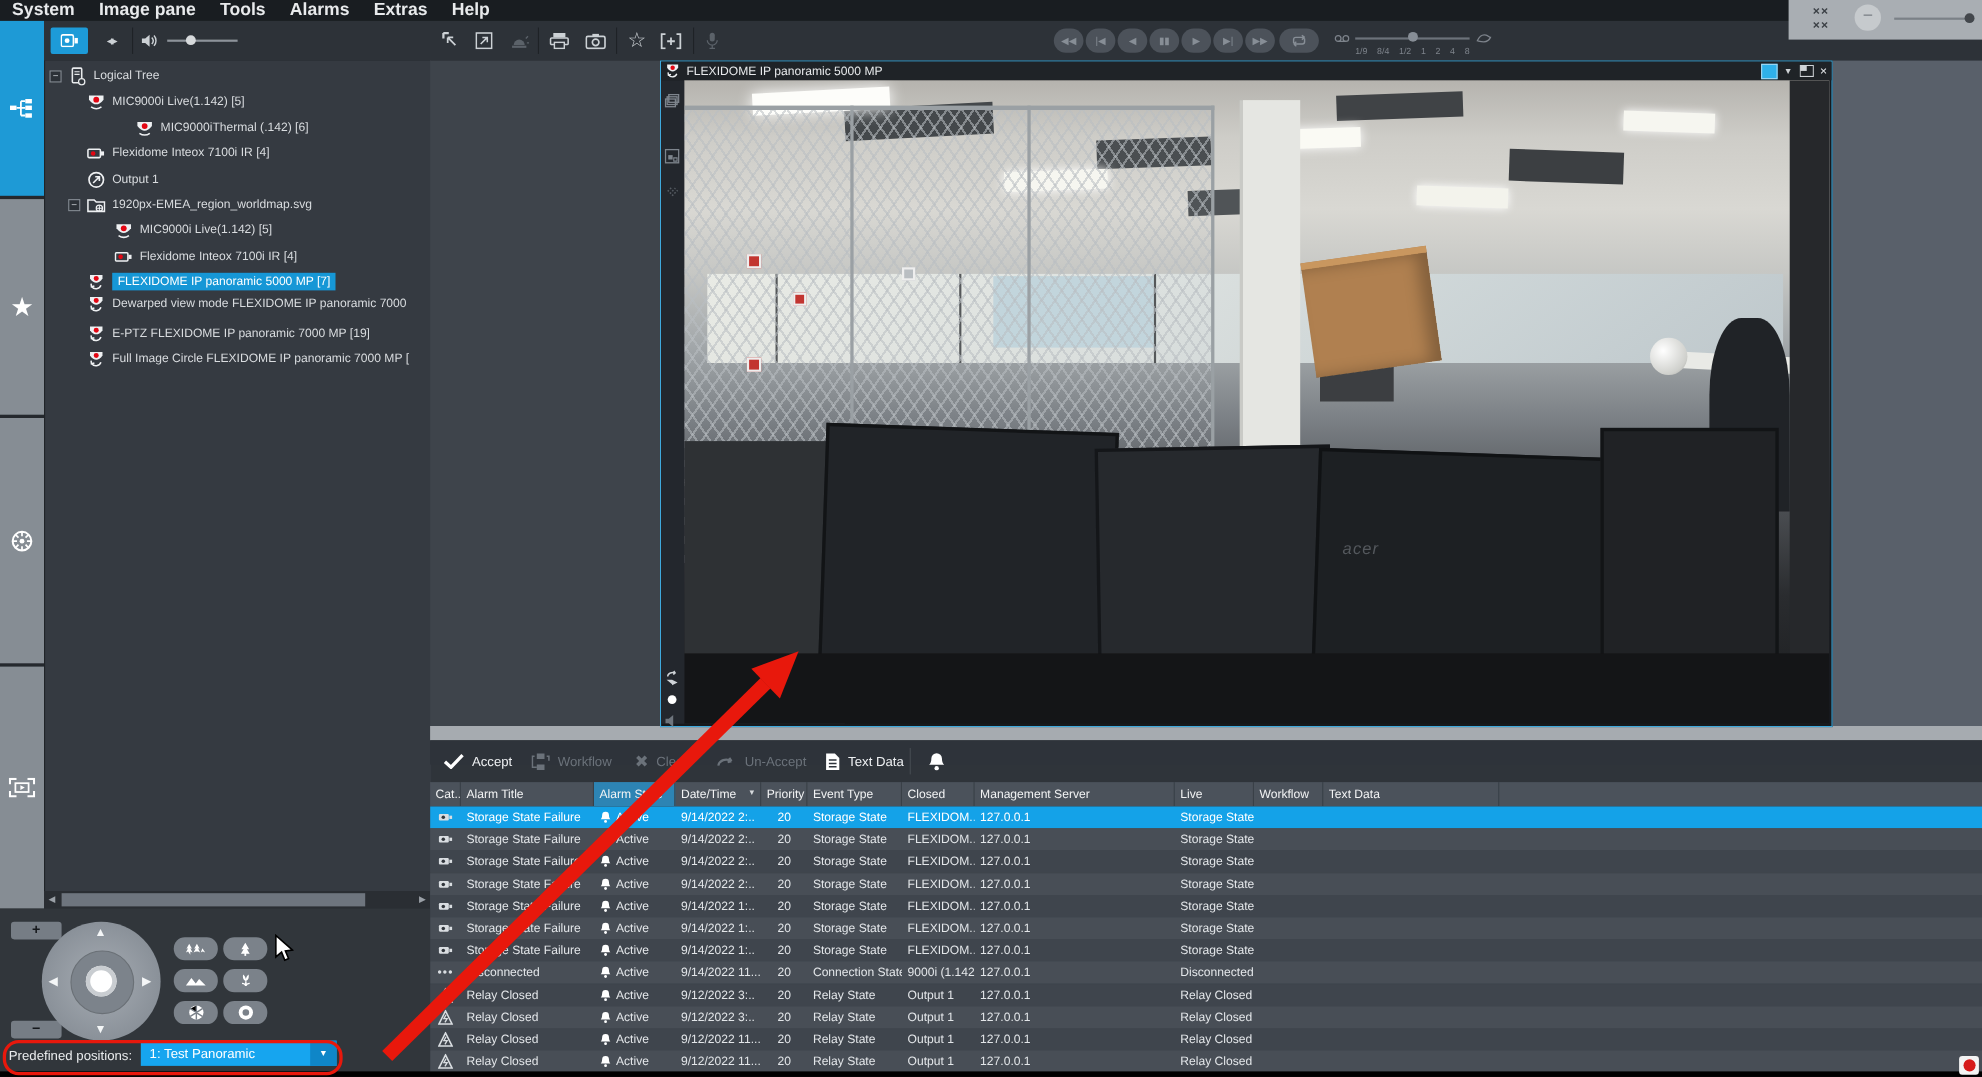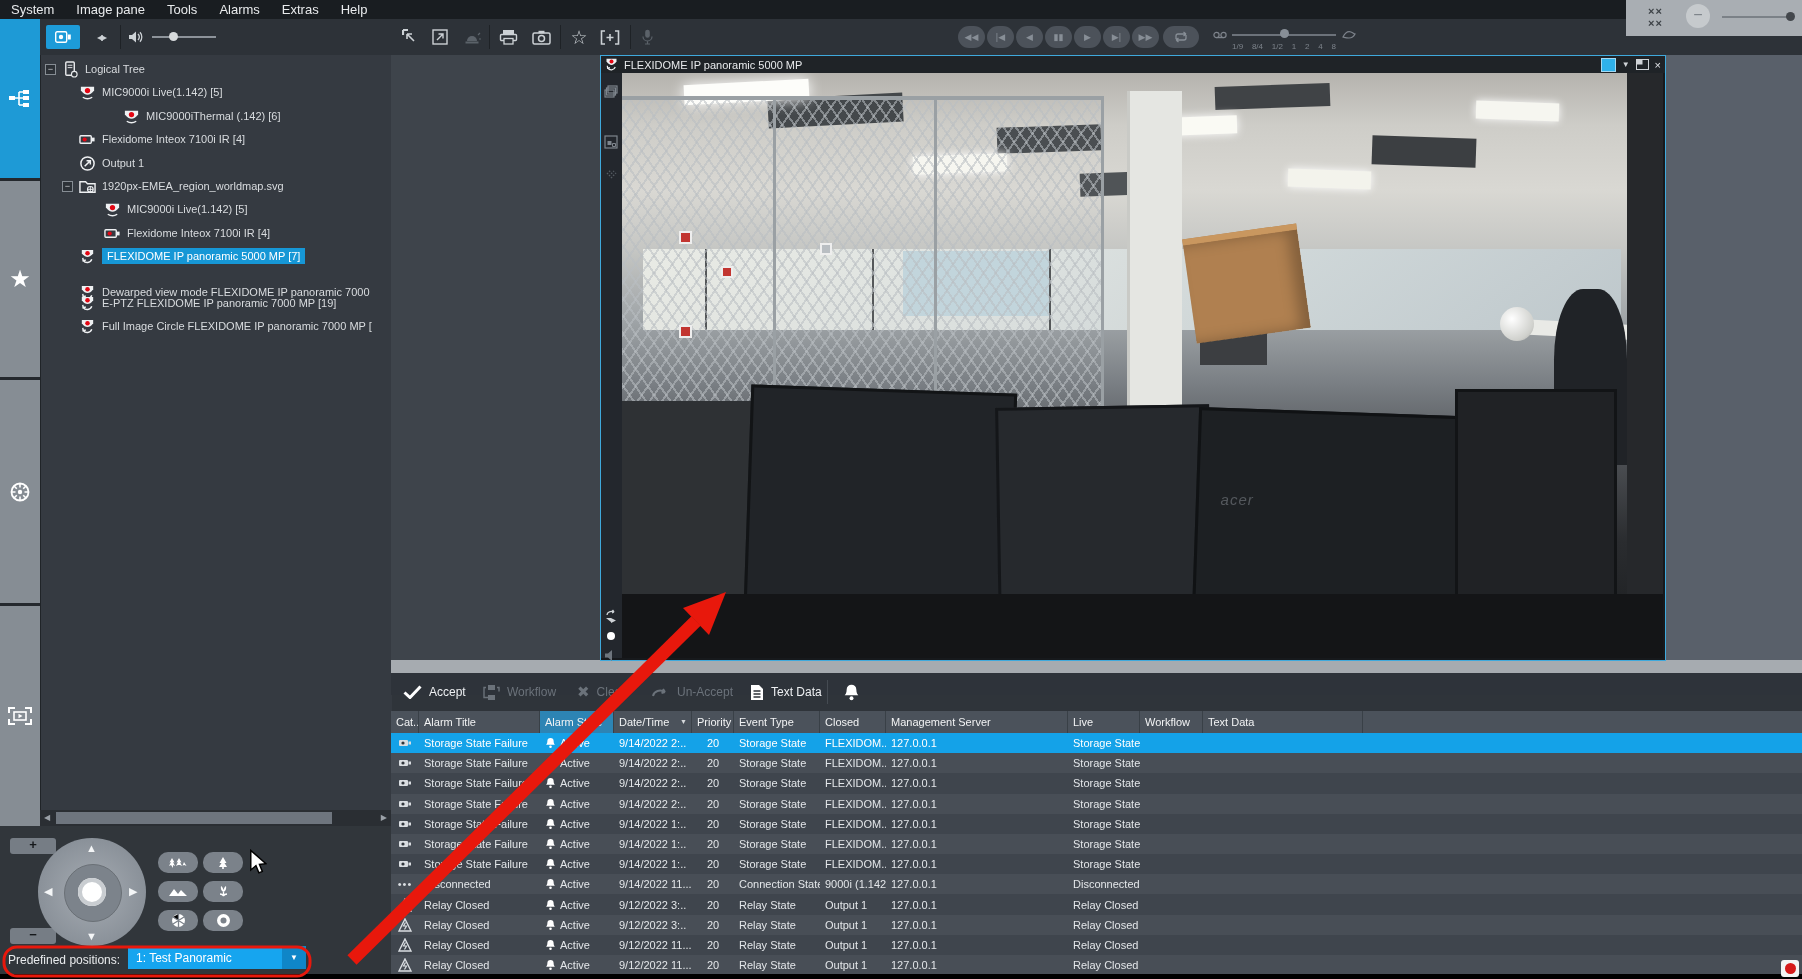--- a/index.html
+++ b/index.html
@@ -2,21 +2,21 @@
 <html><head>
 <meta charset="utf-8">
 <style>
   html,body{margin:0;padding:0;background:#111;}
   #app{position:relative;width:1802px;height:979px;background:#2f343a;overflow:hidden;
        font-family:"Liberation Sans",sans-serif;-webkit-font-smoothing:antialiased;color:#e6e8ea;}
   .abs{position:absolute;}
   svg{display:block;}
   
   #menubar{left:0;top:0;width:1802px;height:19px;background:#191d21;display:flex;align-items:center;}
-  .menu-item{font-size:13px;color:#e8eaec;padding:0 11px;line-height:19px;cursor:default;}
+  .menu-item{font-size:16px;color:#e8eaec;padding:0 11px;line-height:19px;cursor:default;font-weight:bold;}
   #cpu-widget{right:112px;top:1px;display:flex;align-items:center;}
   #cpu-label{font-size:7px;color:#cfd3d7;transform:rotate(-90deg);margin-right:-2px;}
   .cpu-bar{width:24px;height:3px;margin:1px 0;}
   #top-date{right:4px;top:2px;font-size:13px;font-weight:bold;color:#fff;}
   
   #toolbar{left:40px;top:19px;width:1762px;height:36px;background:#2d3238;border-bottom:1px solid #1c2024;}
   .tb-divider{position:absolute;top:25px;width:1px;height:24px;background:#1e2226;}
   .tb-btn{position:absolute;top:25px;height:24px;display:flex;align-items:center;justify-content:center;color:#ccd1d5;}
   .tb-btn.disabled{color:#6b727a;opacity:.75;}
   #btn-live{left:46px;width:34px;background:#1d9bd8;border-radius:2px;}
@@ -347,21 +347,21 @@
       <span class="ticon">
             <svg width="17" height="17" viewBox="0 0 18 18">
               <path d="M3 2h12v3.5c-1.8 2.8-4.2 4-6 4s-4.2-1.2-6-4z" fill="#eef0f2"></path>
               <circle cx="9" cy="5.5" r="2.4" fill="#e30613"></circle>
               <path d="M13.5 12a5 5 0 0 1-9 1" stroke="#eef0f2" stroke-width="1.5" fill="none"></path>
               <path d="M4 10.5l.4 3 2.8-.8" stroke="#eef0f2" stroke-width="1.5" fill="none"></path>
             </svg>
           </span>
       <span class="tlabel">FLEXIDOME IP panoramic 5000 MP [7]</span>
     </div>
-        <div class="tree-item indent1" style="top: 226px; text-align: center;">
+        <div class="tree-item indent1" style="top: 210px; text-align: center;">
 
       <span class="ticon">
             <svg width="17" height="17" viewBox="0 0 18 18">
               <path d="M3 2h12v3.5c-1.8 2.8-4.2 4-6 4s-4.2-1.2-6-4z" fill="#eef0f2"></path>
               <circle cx="9" cy="5.5" r="2.4" fill="#e30613"></circle>
               <path d="M13.5 12a5 5 0 0 1-9 1" stroke="#eef0f2" stroke-width="1.5" fill="none"></path>
               <path d="M4 10.5l.4 3 2.8-.8" stroke="#eef0f2" stroke-width="1.5" fill="none"></path>
             </svg>
           </span>
       <span class="tlabel">Dewarped view mode FLEXIDOME IP panoramic 7000</span>

